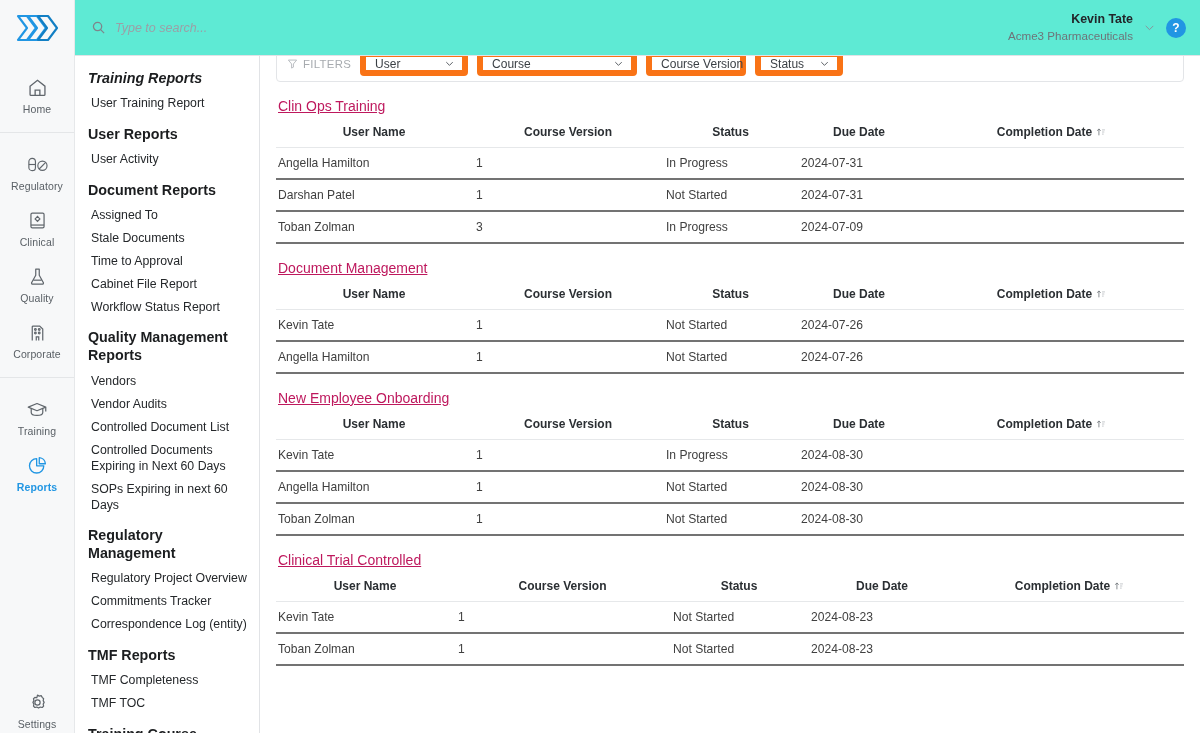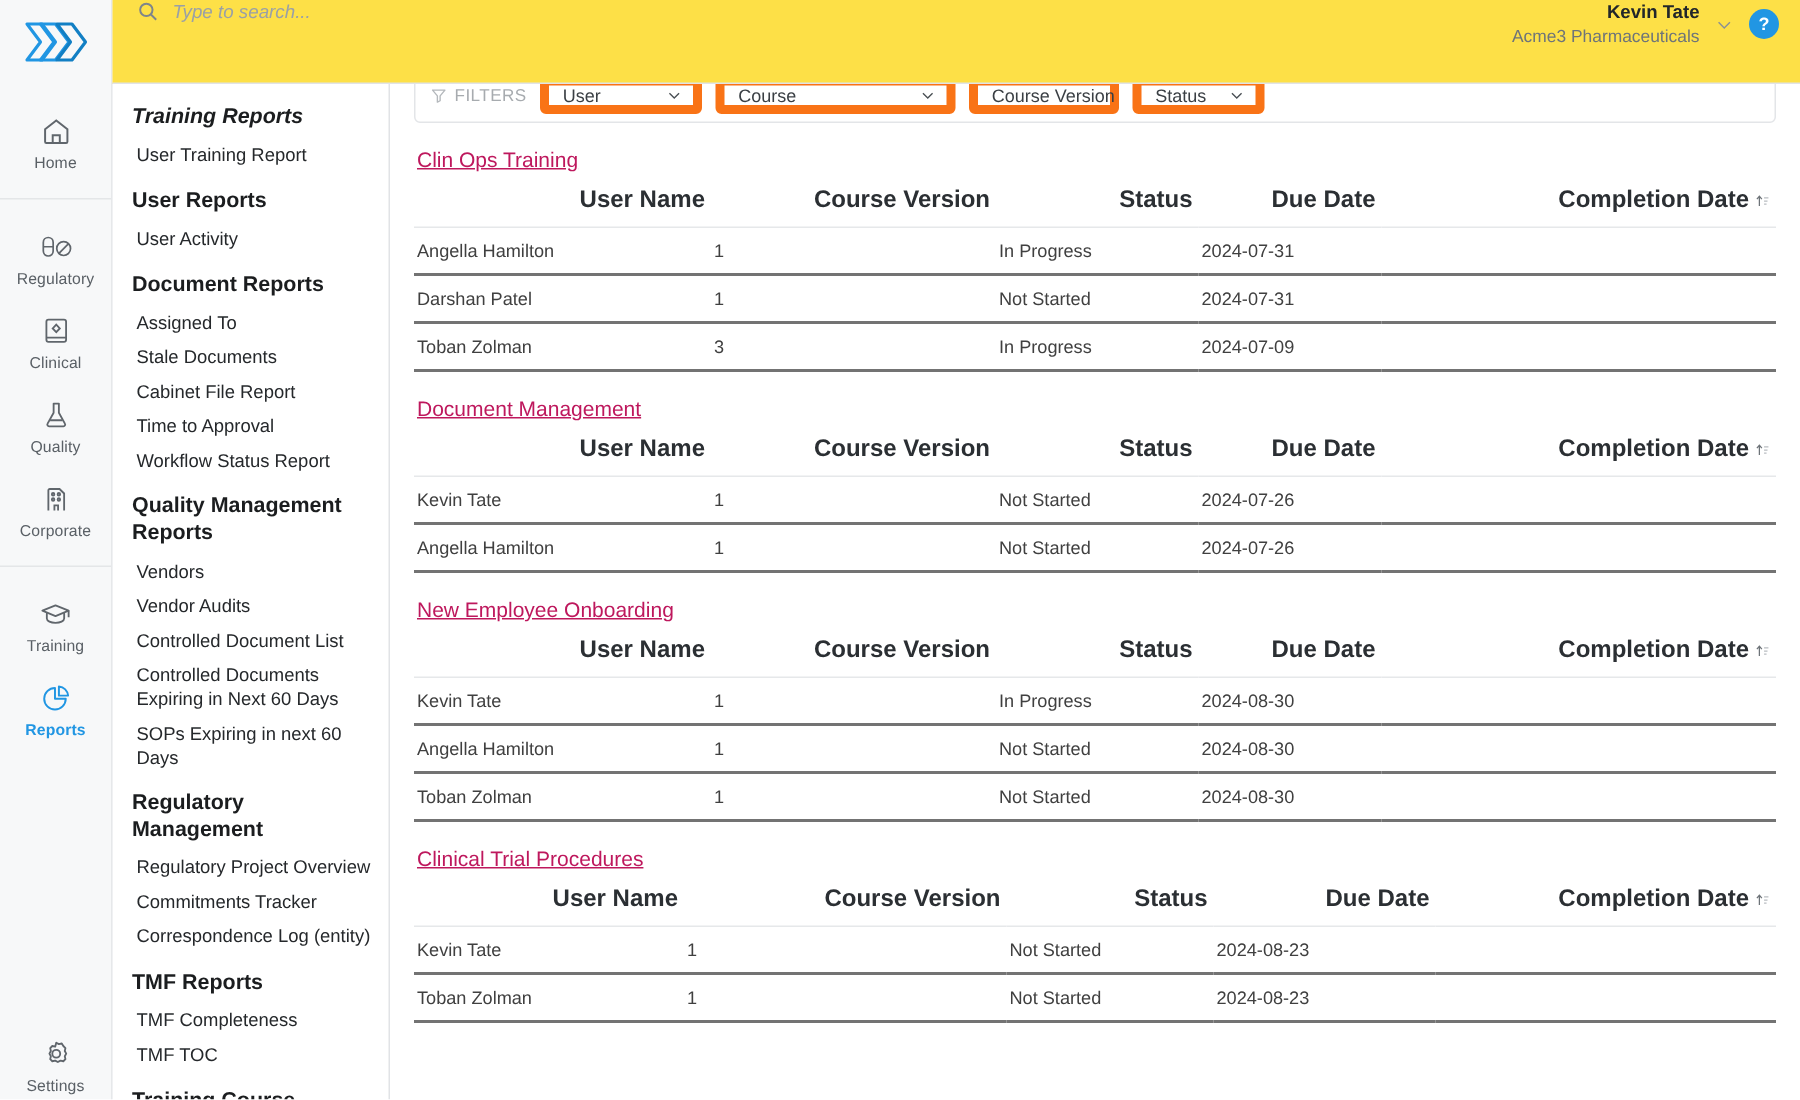--- a/index.html
+++ b/index.html
@@ -52,22 +52,22 @@
   .nav-head.first { padding-top: 6px; font-style: italic; }
   .nav-link {
     font-size: 12.3px; color: #25282b;
     padding: 3.5px 10px 3.5px 16px; line-height: 1.3;
     cursor: pointer;
   }
 
   
   .topbar {
     position: absolute; left: 75px; top: 0; right: 0; height: 56px;
-    background: #fde047; border-bottom: 1px solid #e1e3e6;
-    display: flex; align-items: flex-start; z-index: 5; gap: 36px;
+    background: #5eead4; border-bottom: 1px solid #e1e3e6;
+    display: flex; align-items: center; z-index: 5; gap: 36px;
   }
   .search {
     display: flex; align-items: center; gap: 9px;
     margin-left: 16px; width: 300px;
   }
   .search input {
     border: none; outline: none; font-size: 12.5px;
     font-style: italic; color: #6b7177; width: 250px;
     font-family: "Liberation Sans", sans-serif; background: transparent;
   }
@@ -119,21 +119,21 @@
   .dd-user { width: 108px; }
   .dd-course { width: 160px; }
   .dd-version { width: 100px; }
   .dd-status { width: 88px; }
 
   
   .sect { margin-top: 16px; }
   .sect-title { font-size: 14px; color: #be185d; padding: 0 0 7px 2px; text-decoration: underline; }
   table { width: 100%; border-collapse: collapse; table-layout: fixed; }
   th {
-    text-align: right; font-size: 16px; font-weight: bold; color: #2b2f33;
+    text-align: center; font-size: 12px; font-weight: bold; color: #2b2f33;
     padding: 4px 4px 8px 2px; border-bottom: 1px solid #e6e8ea;
   }
   td {
     text-align: left; font-size: 12.1px; color: #404040;
     padding: 8px 4px 8px 2px; border-bottom: 2px solid #737373;
     white-space: nowrap; overflow: hidden; text-overflow: ellipsis;
   }
   .sort-ico { display: inline-block; margin-left: 4px; vertical-align: -1px; }
 
   .cw-a1 { width: 198px; } .cw-a2 { width: 190px; } .cw-a3 { width: 135px; }
@@ -246,22 +246,22 @@
 
   <div class="navlist">
     <div class="nav-inner" id="nav-inner">
         <div class="nav-head first">Training Reports</div>
         <div class="nav-link">User Training Report</div>
         <div class="nav-head">User Reports</div>
         <div class="nav-link">User Activity</div>
         <div class="nav-head">Document Reports</div>
         <div class="nav-link">Assigned To</div>
         <div class="nav-link">Stale Documents</div>
+        <div class="nav-link">Time to Approval</div>
         <div class="nav-link">Cabinet File Report</div>
-        <div class="nav-link">Time to Approval</div>
         <div class="nav-link">Workflow Status Report</div>
         <div class="nav-head">Quality Management Reports</div>
         <div class="nav-link">Vendors</div>
         <div class="nav-link">Vendor Audits</div>
         <div class="nav-link">Controlled Document List</div>
         <div class="nav-link">Controlled Documents Expiring in Next 60 Days</div>
         <div class="nav-link">SOPs Expiring in next 60 Days</div>
         <div class="nav-head">Regulatory Management</div>
         <div class="nav-link">Regulatory Project Overview</div>
         <div class="nav-link">Commitments Tracker</div>
@@ -456,21 +456,21 @@
                   <td class="cw-a1">Toban Zolman</td>
                   <td class="cw-a2">1</td>
                   <td class="cw-a3">Not Started</td>
                   <td class="cw-a4">2024-08-30</td>
                   <td class="cw-a5"></td>
                 </tr>
               </tbody>
             </table>
           </div>
           <div class="sect">
-            <div class="sect-title">Clinical Trial Procedures</div>
+            <div class="sect-title">Clinical Trial Controlled</div>
             <table>
               <thead>
                 <tr>
                   <th class="cw-b1"><span>User Name</span></th>
                   <th class="cw-b2"><span>Course Version</span></th>
                   <th class="cw-b3"><span>Status</span></th>
                   <th class="cw-b4"><span>Due Date</span></th>
                   <th class="cw-b5"><span>Completion Date</span><svg class="sort-ico" width="10" height="10" viewBox="0 0 24 24" fill="none" stroke="#6d7378" stroke-width="2">
                       <path d="M7 20 V5 M3 9 L7 4.5 L11 9"></path>
                       <path d="M14.5 7 h7 M14.5 12 h5.5 M14.5 17 h4" stroke="#b9bdc1"></path>

